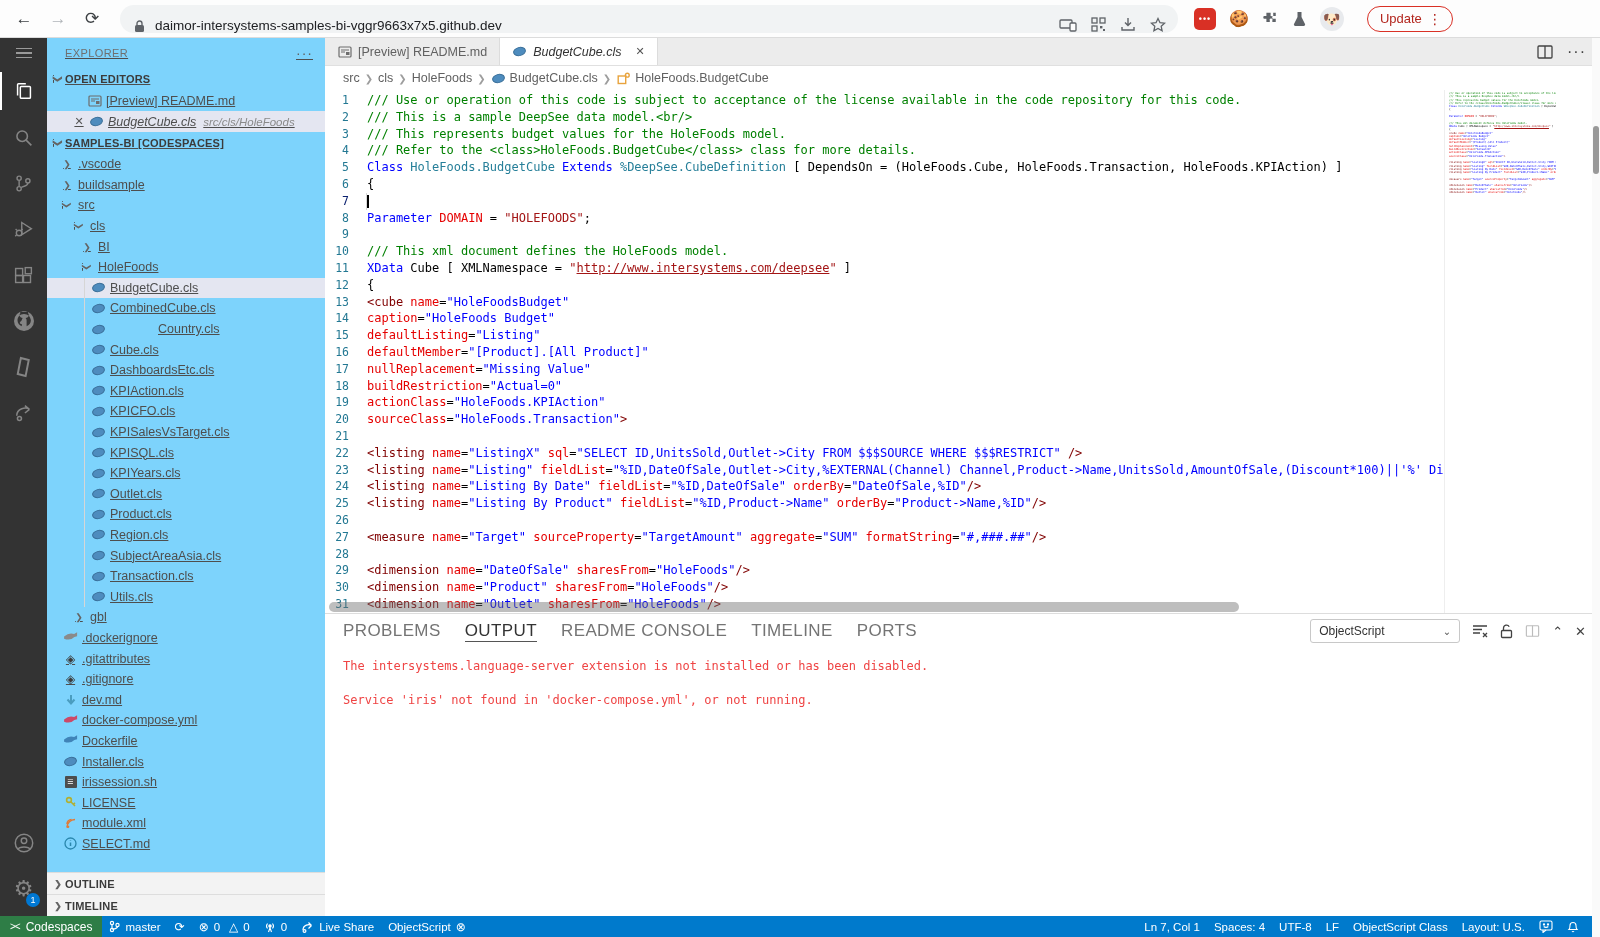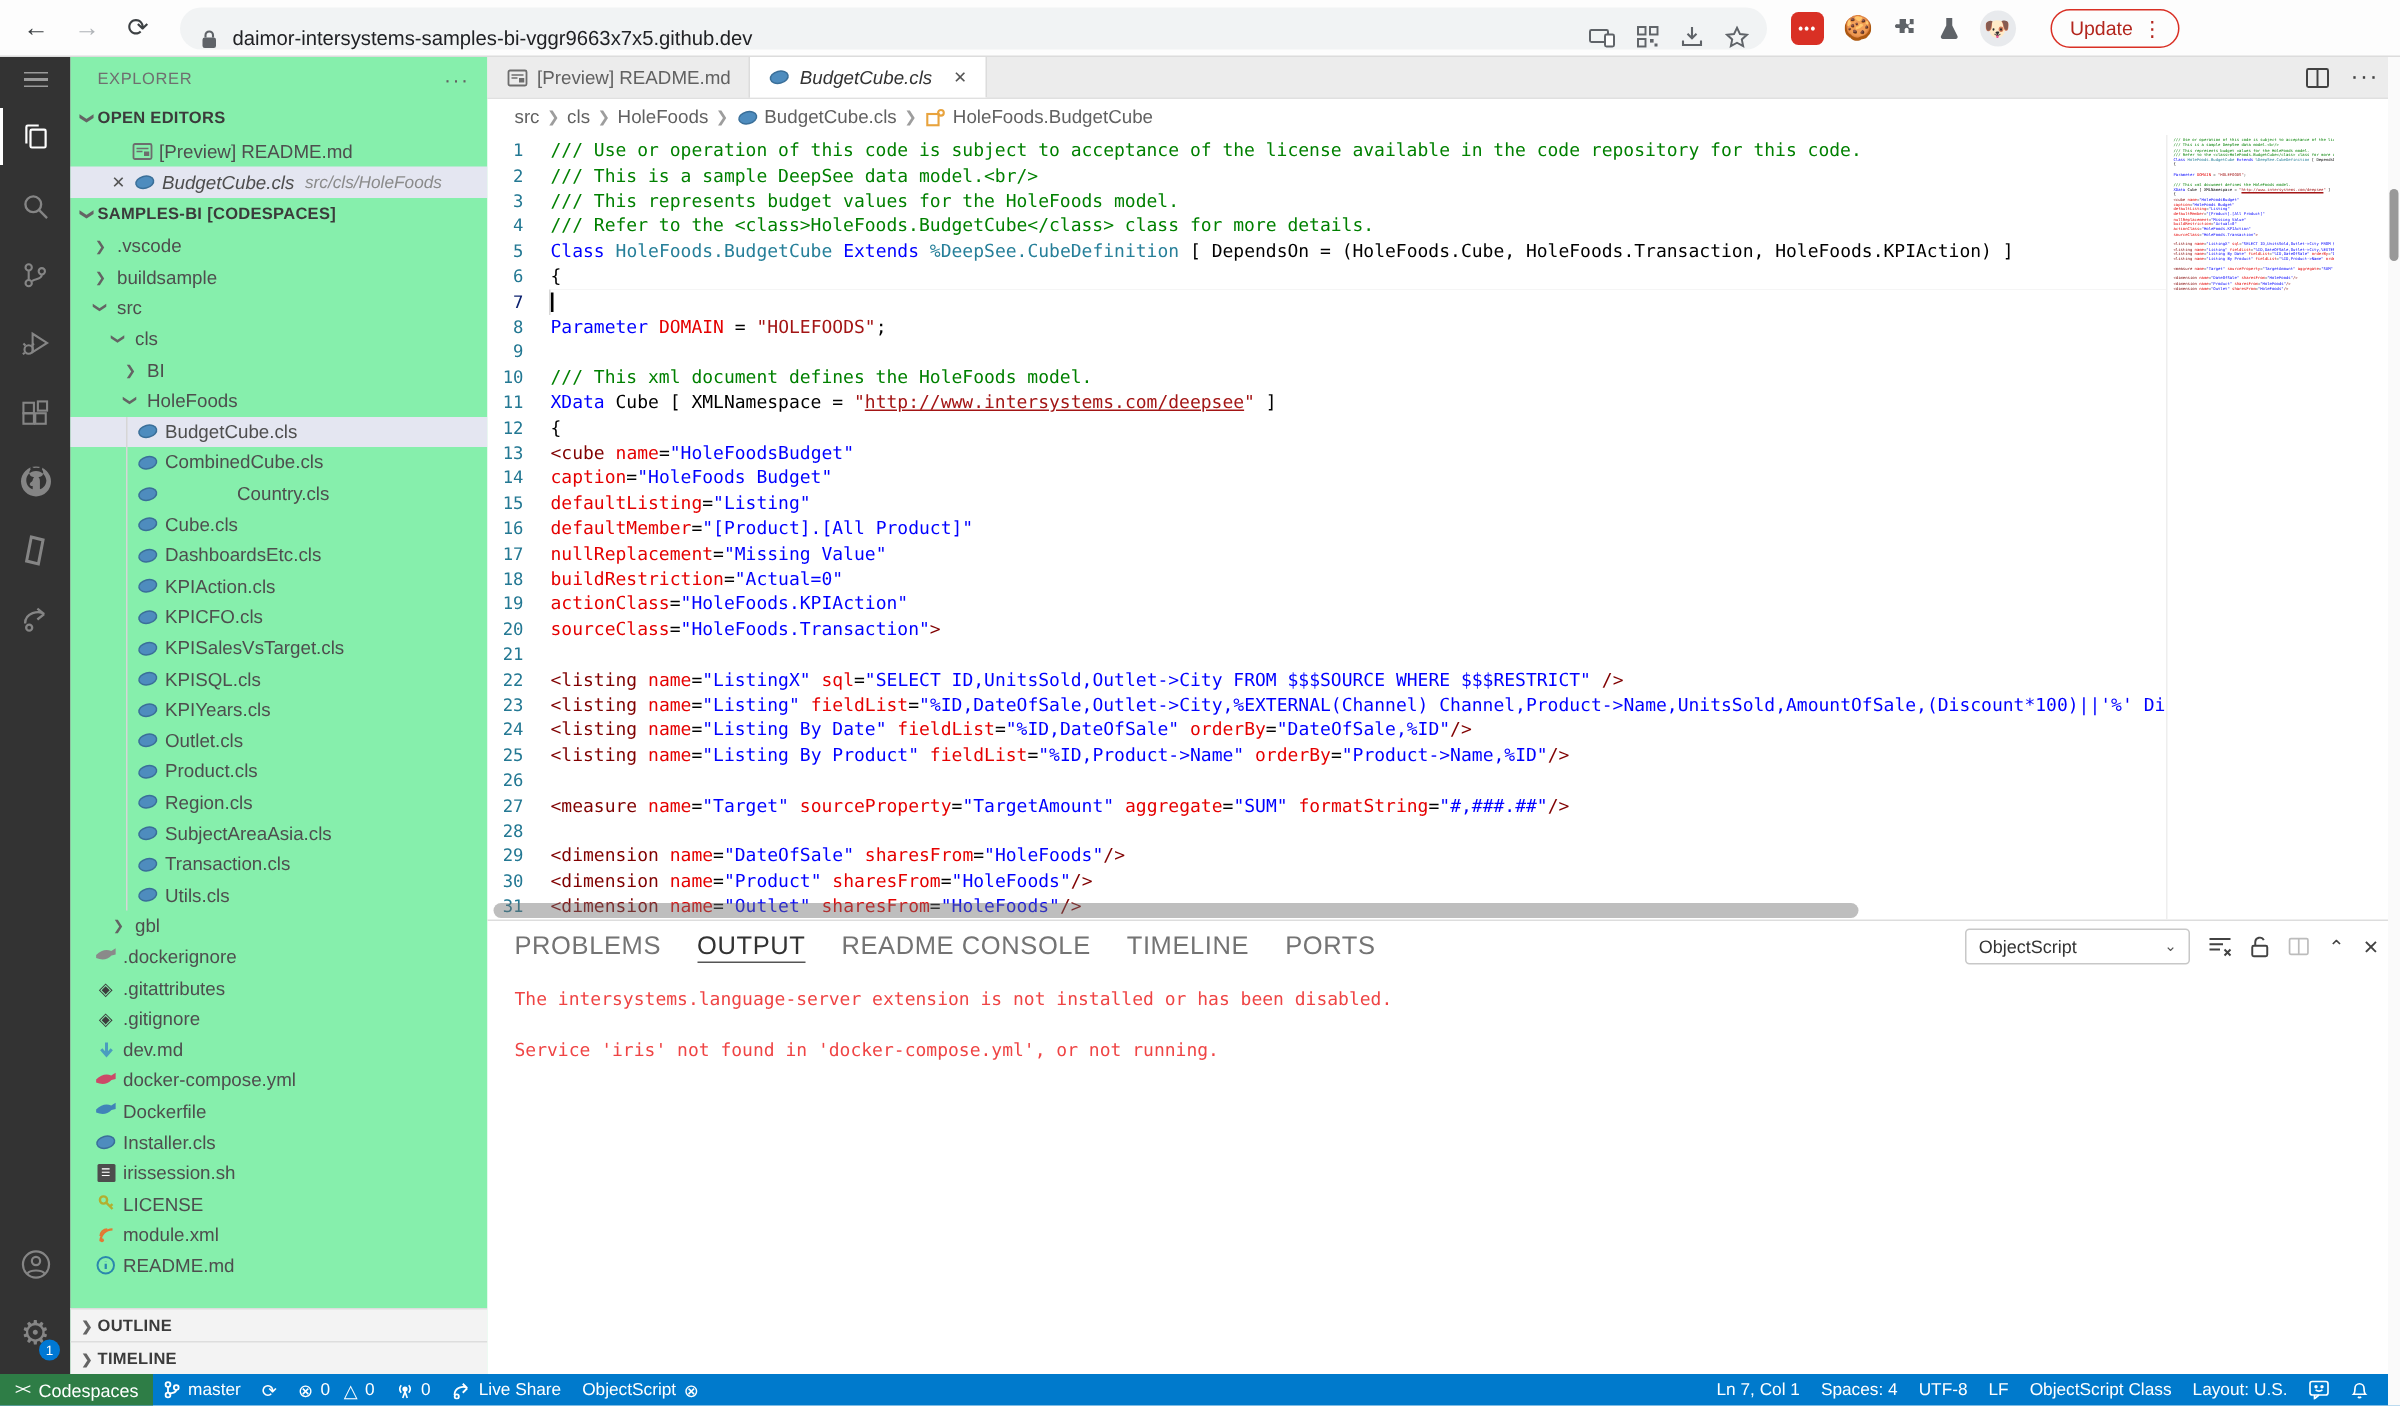--- a/index.html
+++ b/index.html
@@ -25,21 +25,21 @@
   .activity-bar { position:absolute; top:0; left:0; width:47px; height:878px; background:#333333; display:flex; flex-direction:column; align-items:center; }
   .act-item { width:47px; height:46px; display:flex; align-items:center; justify-content:center; color:#858585; position:relative; }
   .act-item.active { color:#ffffff; }
   .act-item.active::before { content:""; position:absolute; left:0; top:4px; bottom:4px; width:2px; background:#fff; }
   .act-spacer { flex:1; }
   .burger { width:16px; display:flex; flex-direction:column; gap:3px; }
   .burger span { height:1.5px; background:#9a9a9a; }
   .gear-badge { position:absolute; right:7px; bottom:5px; width:14px; height:14px; border-radius:50%; background:#0078d4; color:#fff; font-size:9px; display:flex; align-items:center; justify-content:center; }
 
   
-  .sidebar { position:absolute; top:0; left:47px; width:278px; height:878px; background:#86efac; font-size:12.5px; color:#4e4e4e; }
+  .sidebar { position:absolute; top:0; left:47px; width:278px; height:878px; background:#7dd3fc; font-size:12.5px; color:#4e4e4e;text-decoration:underline; }
   .sb-header { height:30px; display:flex; align-items:center; padding:0 12px 0 18px; font-size:11px; color:#6f6f6f; letter-spacing:.4px; }
   .sb-header .dots { margin-left:auto; color:#616161; font-size:14px; letter-spacing:1px; }
   .sec-hdr { height:22px; display:flex; align-items:center; font-weight:bold; font-size:11px; color:#3b3b3b; padding-left:4px; letter-spacing:.2px; }
   .chev { display:inline-block; width:14px; text-align:center; color:#646464; font-size:9px; transform:scale(1,1); }
   .chev.down { transform:rotate(90deg); }
   .row { height:21px; display:flex; align-items:center; white-space:nowrap; }
   .row .lbl { margin-left:4px; }
   .row.sel { background:#e4e6f1; }
   .row .detail { color:#8a8a8a; font-size:11.5px; font-style:italic; margin-left:7px; }
   .oe-close { width:16px; text-align:center; color:#555; font-size:11px; margin:0 2px 0 24px; }
@@ -482,21 +482,21 @@
           </span>
           <span class="lbl">module.xml</span>
         </div>
         <div class="row" style="height: 20.6px; padding-left: 16px;">
           <span class="ic">
             <svg width="13" height="13" viewBox="0 0 13 13">
               <circle cx="6.5" cy="6.5" r="5.5" fill="none" stroke="#2a87ad" stroke-width="1.3"></circle>
               <path d="M6.5 5.5 v3.5 M6.5 3.6 v.3" stroke="#2a87ad" stroke-width="1.5"></path>
             </svg>
           </span>
-          <span class="lbl">README.md</span>
+          <span class="lbl">SELECT.md</span>
         </div>
         <div class="guide" style="top: 123.6px; height: 329.6px;"></div>
       </div>
     <div class="bottom-secs">
       <div class="sec-hdr">
         <span class="chev">❯</span>
         <span>OUTLINE</span>
       </div>
       <div class="sec-hdr">
         <span class="chev">❯</span>

